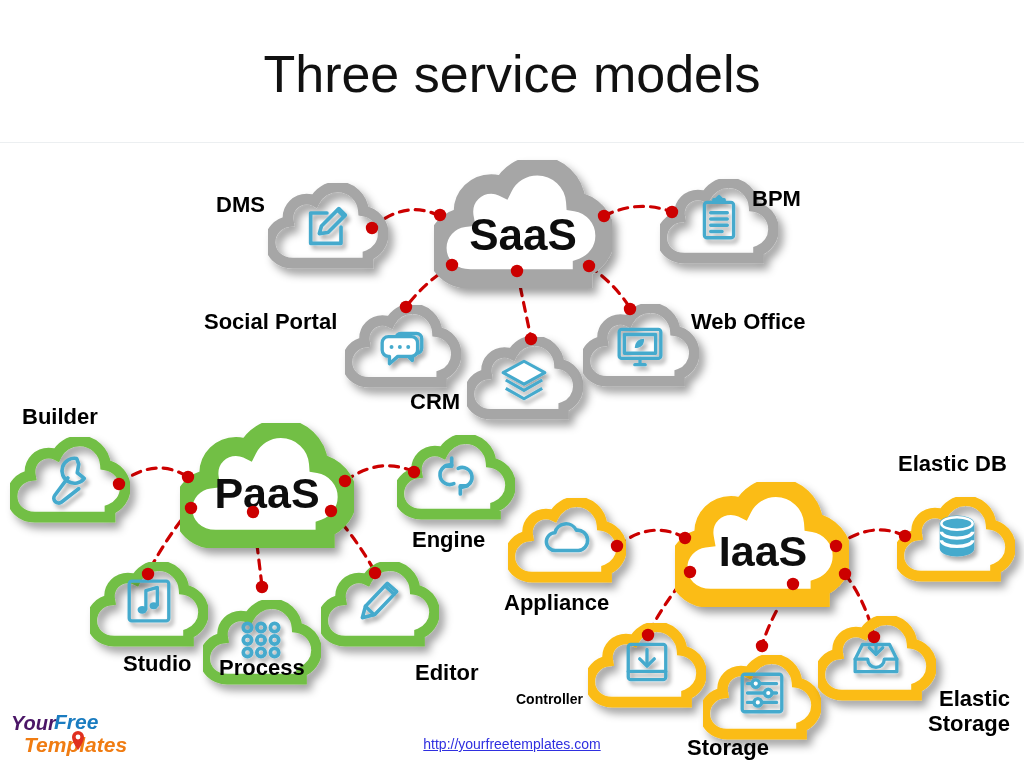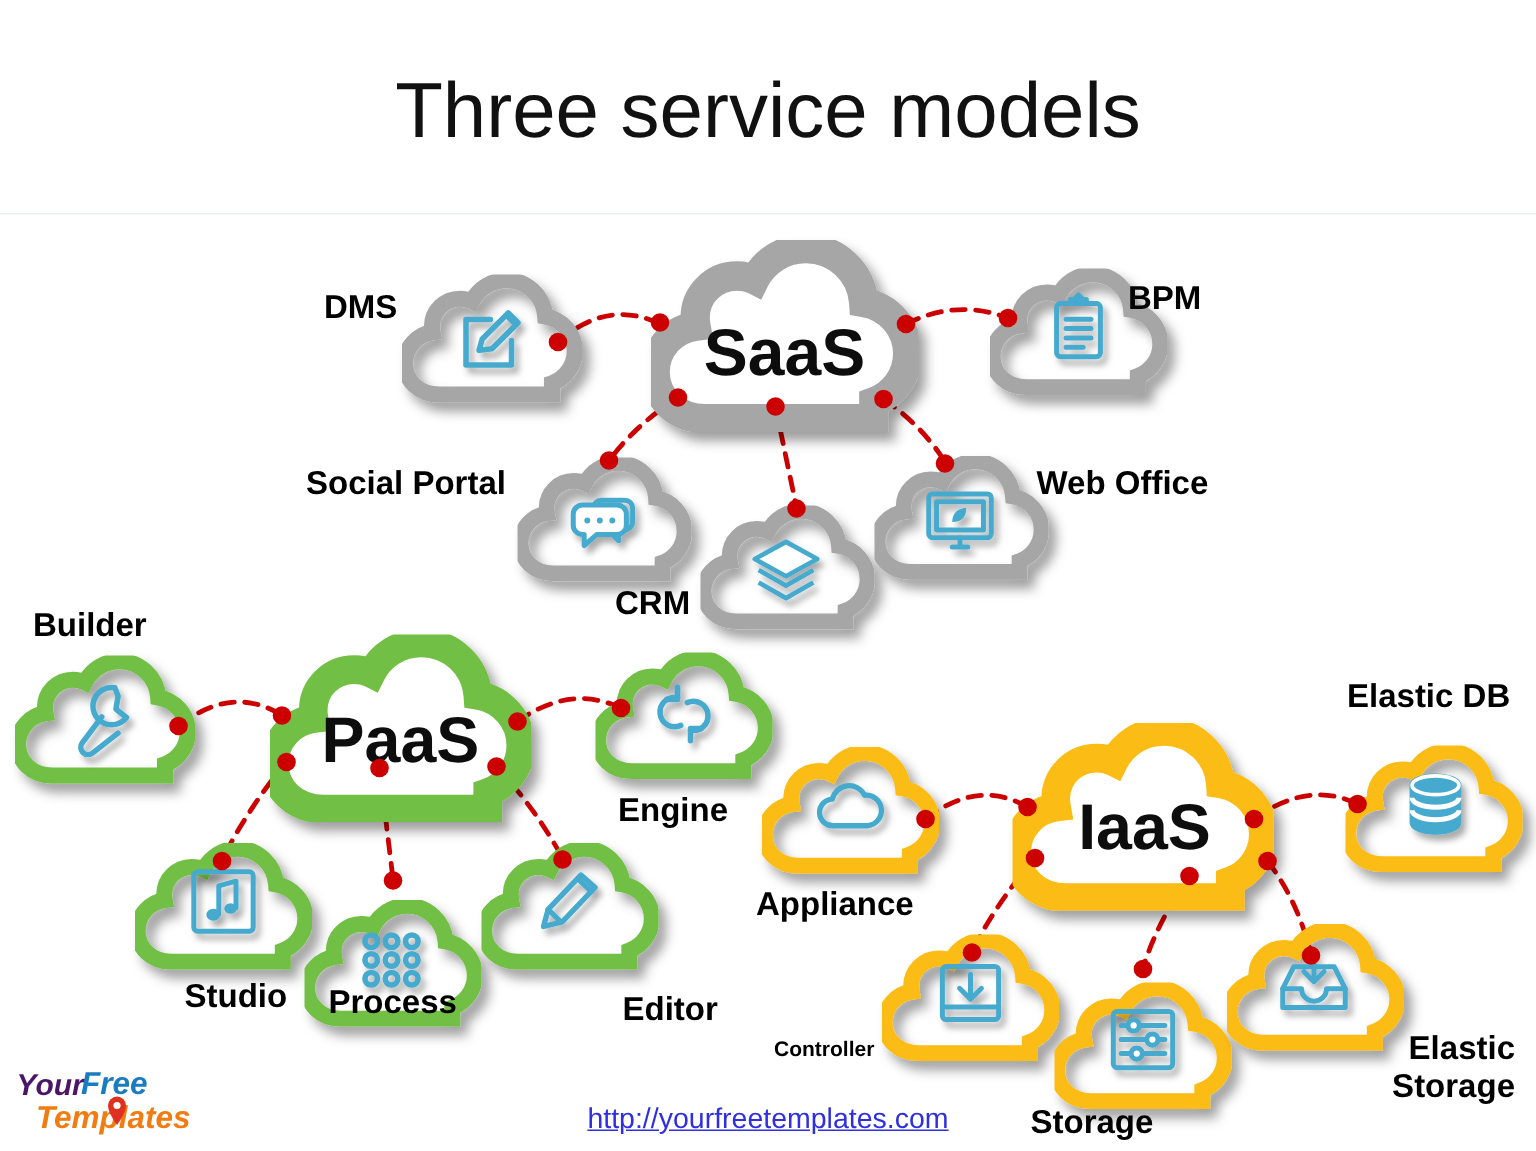--- a/index.html
+++ b/index.html
@@ -39,21 +39,21 @@
     white-space:nowrap;
     line-height:1.12;
   }
 
   
   #logo{
     position:absolute;left:8px;top:708px;width:150px;height:54px;
   }
   #site-url{
     position:absolute;left:0;top:736px;width:1024px;text-align:center;
-    font-size:19px;color:#2f2fe0;text-decoration:underline;
+    font-size:14px;color:#2f2fe0;text-decoration:underline;
     font-family:"Liberation Sans", sans-serif;
   }
 </style>
 </head>
 <body>
 
 <div id="slide">
 
   <div id="title-bar">
     <div id="page-title">Three service models</div>

